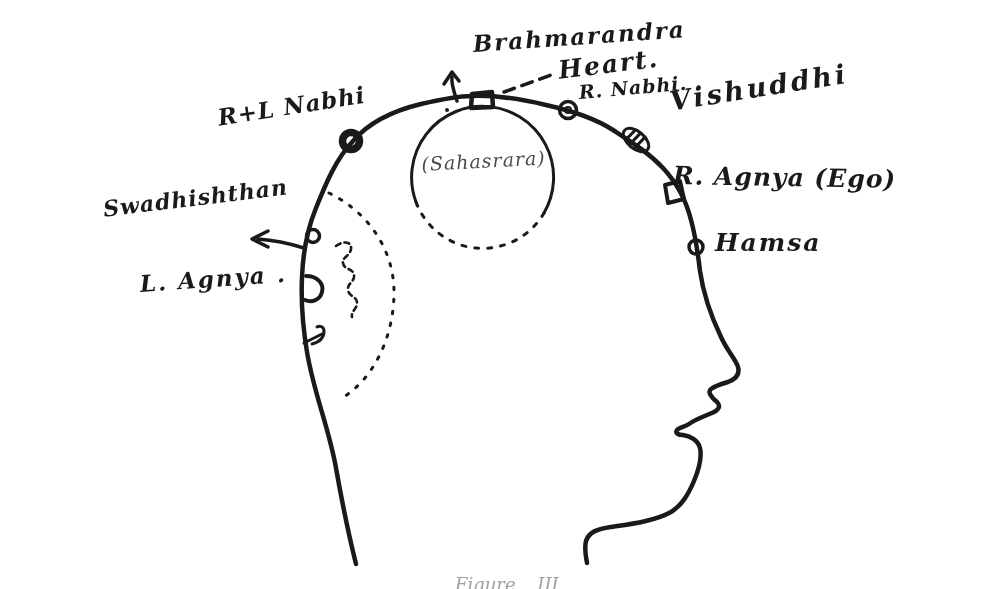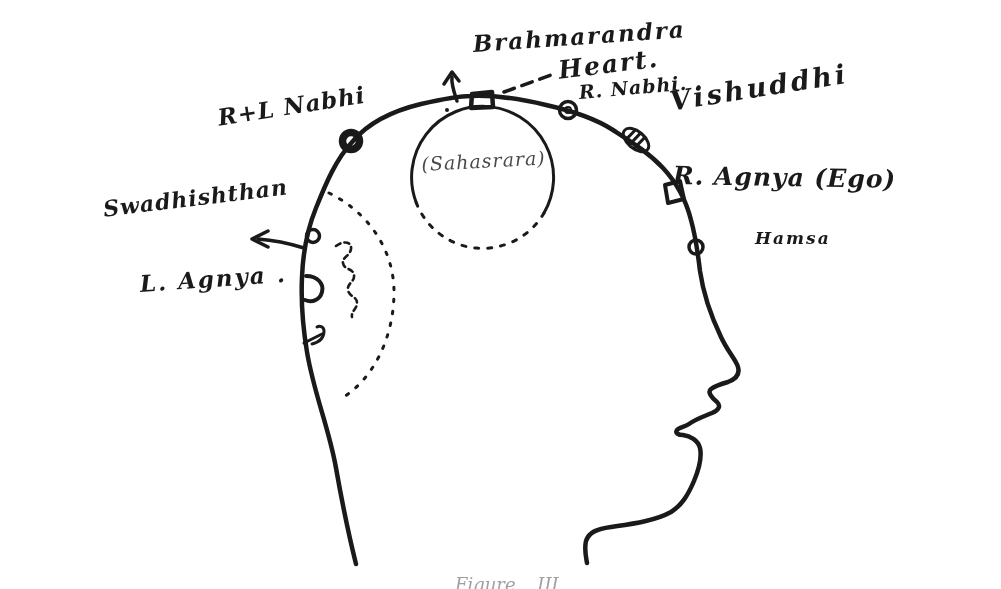--- a/index.html
+++ b/index.html
@@ -19,21 +19,21 @@
     white-space:nowrap;
     transform-origin:0 0;
     line-height:1;
     user-select:none;
   }
   .lbl-brahmarandra{left:472px;top:32px;font-size:23px;letter-spacing:2px;transform:rotate(-4deg);}
   .lbl-heart{left:557px;top:58px;font-size:25px;letter-spacing:2px;transform:rotate(-7deg);}
   .lbl-rnabhi{left:578px;top:83px;font-size:19px;letter-spacing:1px;transform:rotate(-5deg);}
   .lbl-vishuddhi{left:668px;top:88px;font-size:27px;letter-spacing:3px;transform:rotate(-9deg);}
   .lbl-ragnya{left:673px;top:163px;font-size:25px;letter-spacing:1px;transform:rotate(1deg);}
-  .lbl-hamsa{left:755px;top:230px;font-size:17px;letter-spacing:2px;}
+  .lbl-hamsa{left:715px;top:230px;font-size:25px;letter-spacing:2px;}
   .lbl-rlnabhi{left:216px;top:106px;font-size:23px;letter-spacing:1px;transform:rotate(-9deg);}
   .lbl-swadhishthan{left:102px;top:198px;font-size:22px;letter-spacing:1px;transform:rotate(-7deg);}
   .lbl-lagnya{left:139px;top:272px;font-size:23px;letter-spacing:2px;transform:rotate(-4deg);}
   .lbl-sahasrara{left:421px;top:155px;font-size:19px;letter-spacing:1px;color:#4a4a4a;font-weight:normal;transform:rotate(-3deg);}
   .lbl-caption{left:455px;top:576px;font-size:18px;color:#a0a0a0;font-weight:normal;word-spacing:16px;}
 </style>
 </head>
 <body>
 
 <div id="stage">

